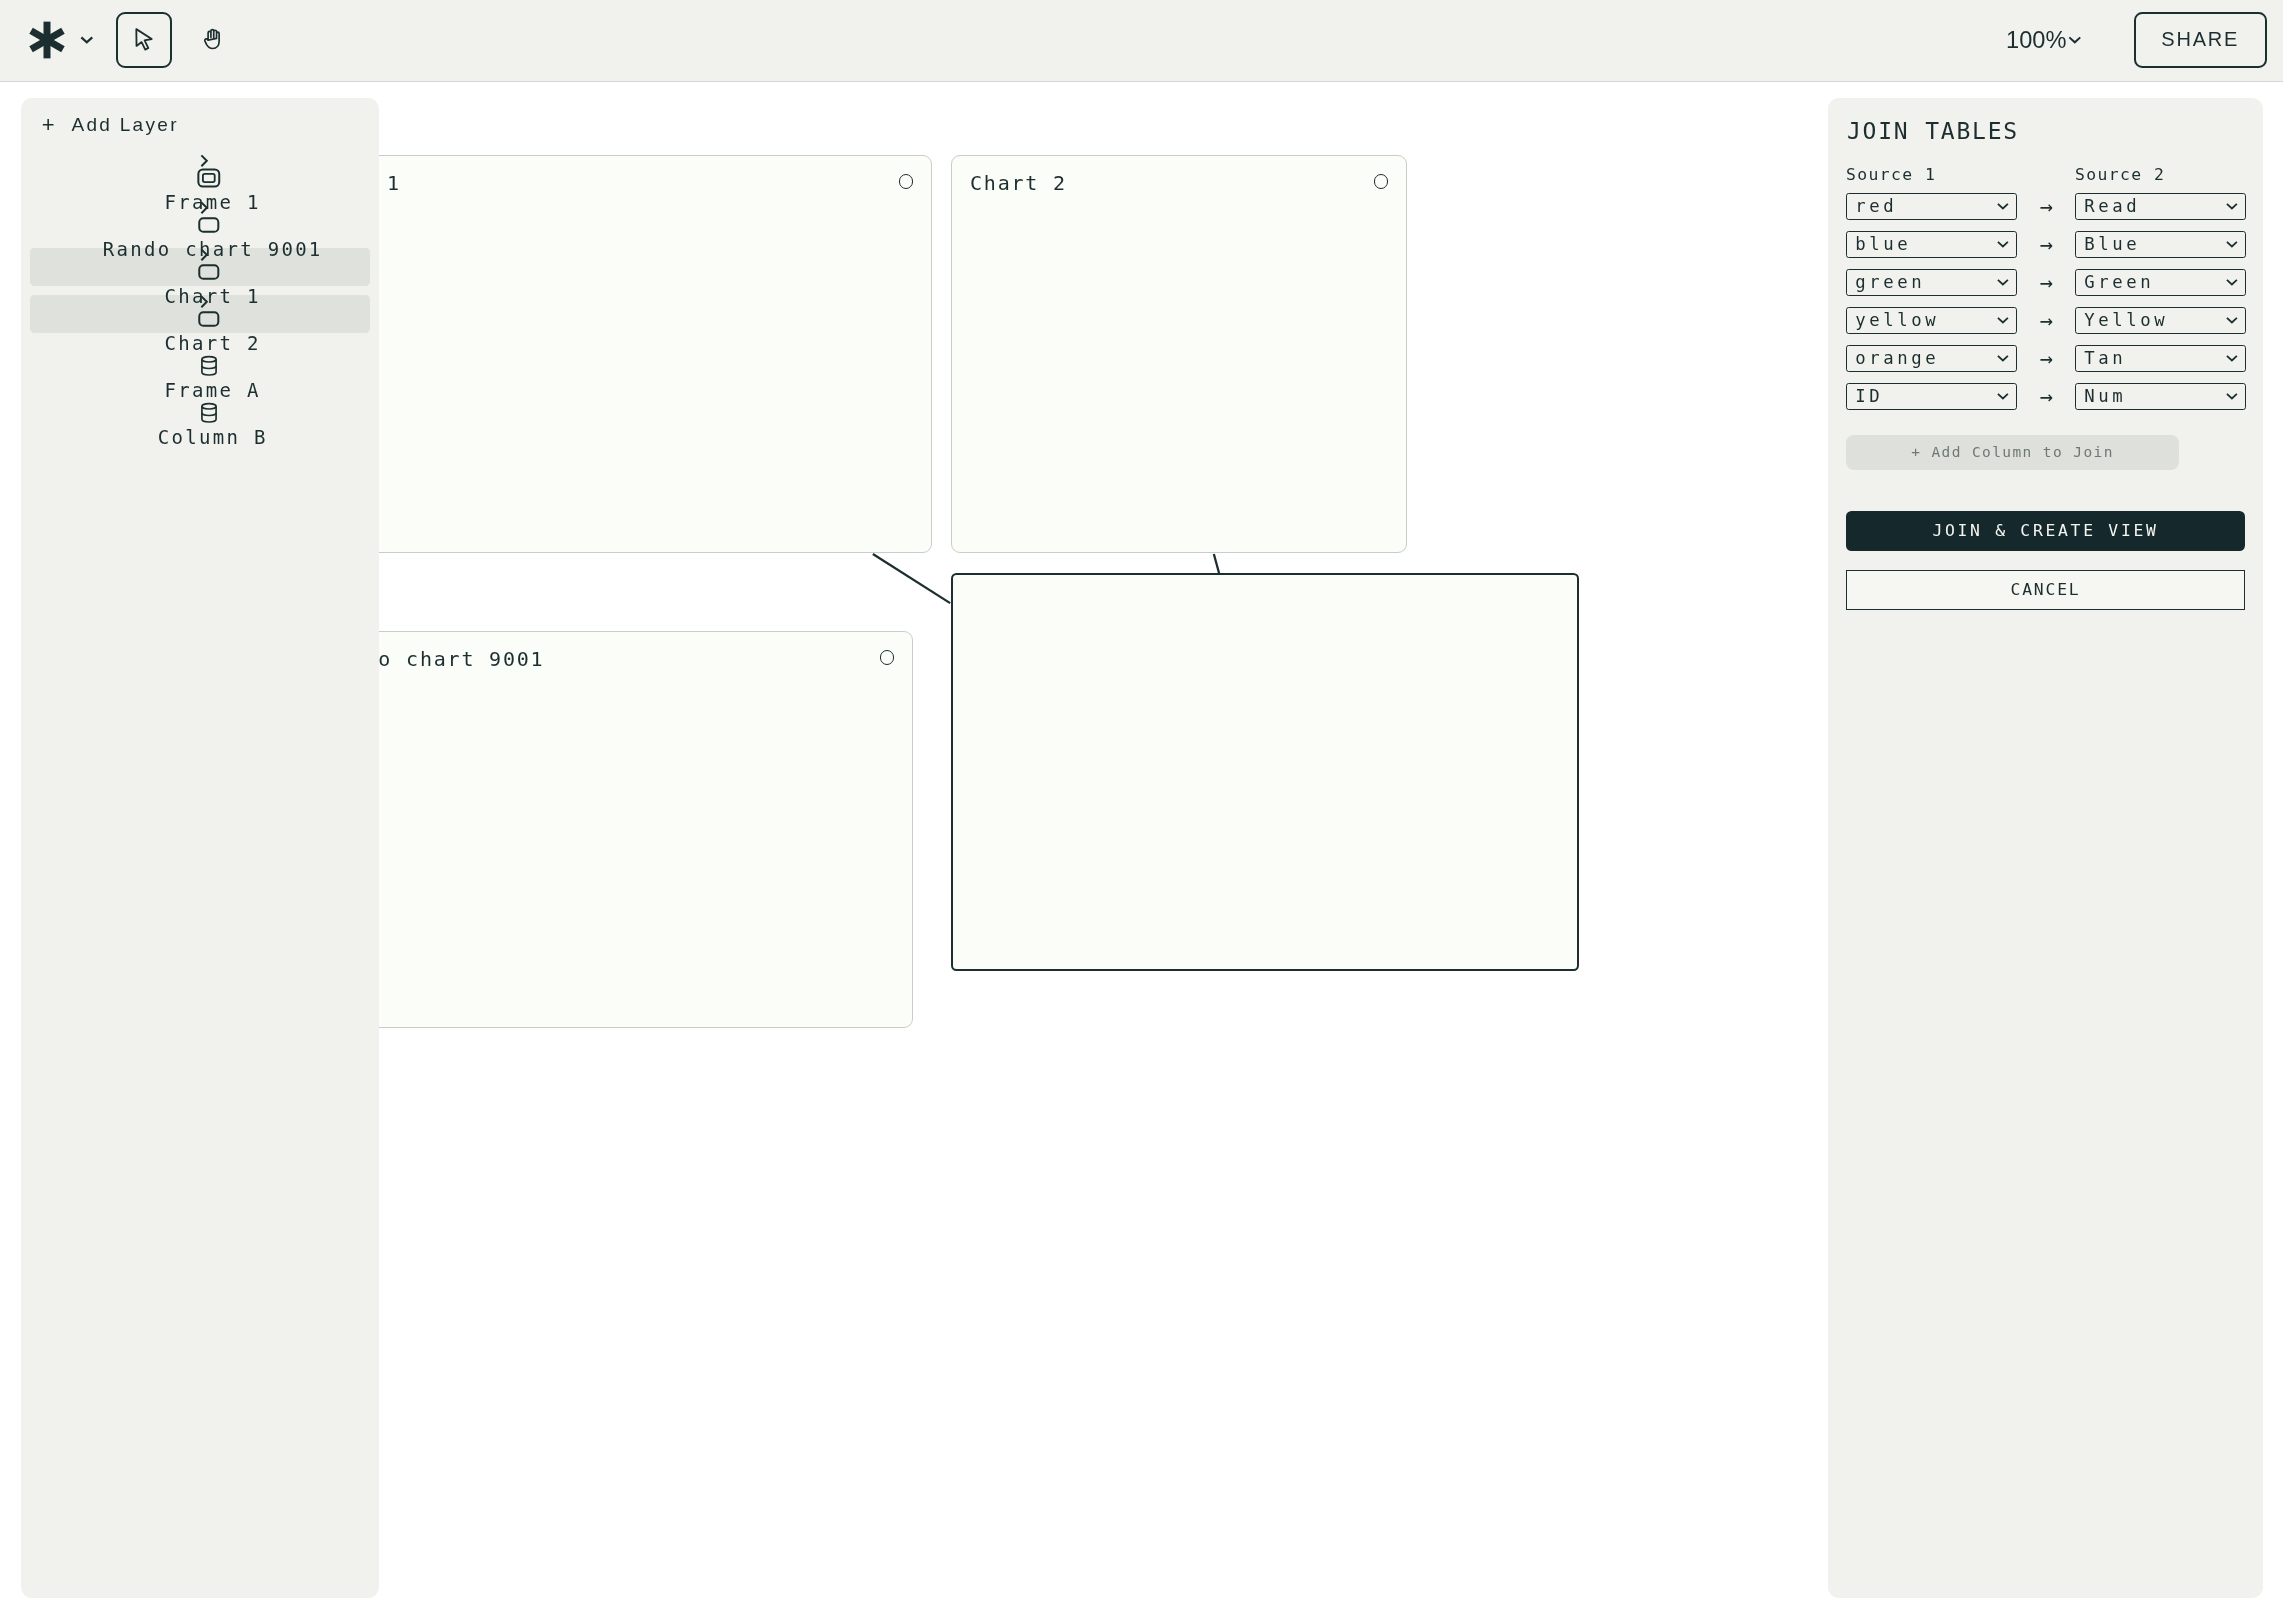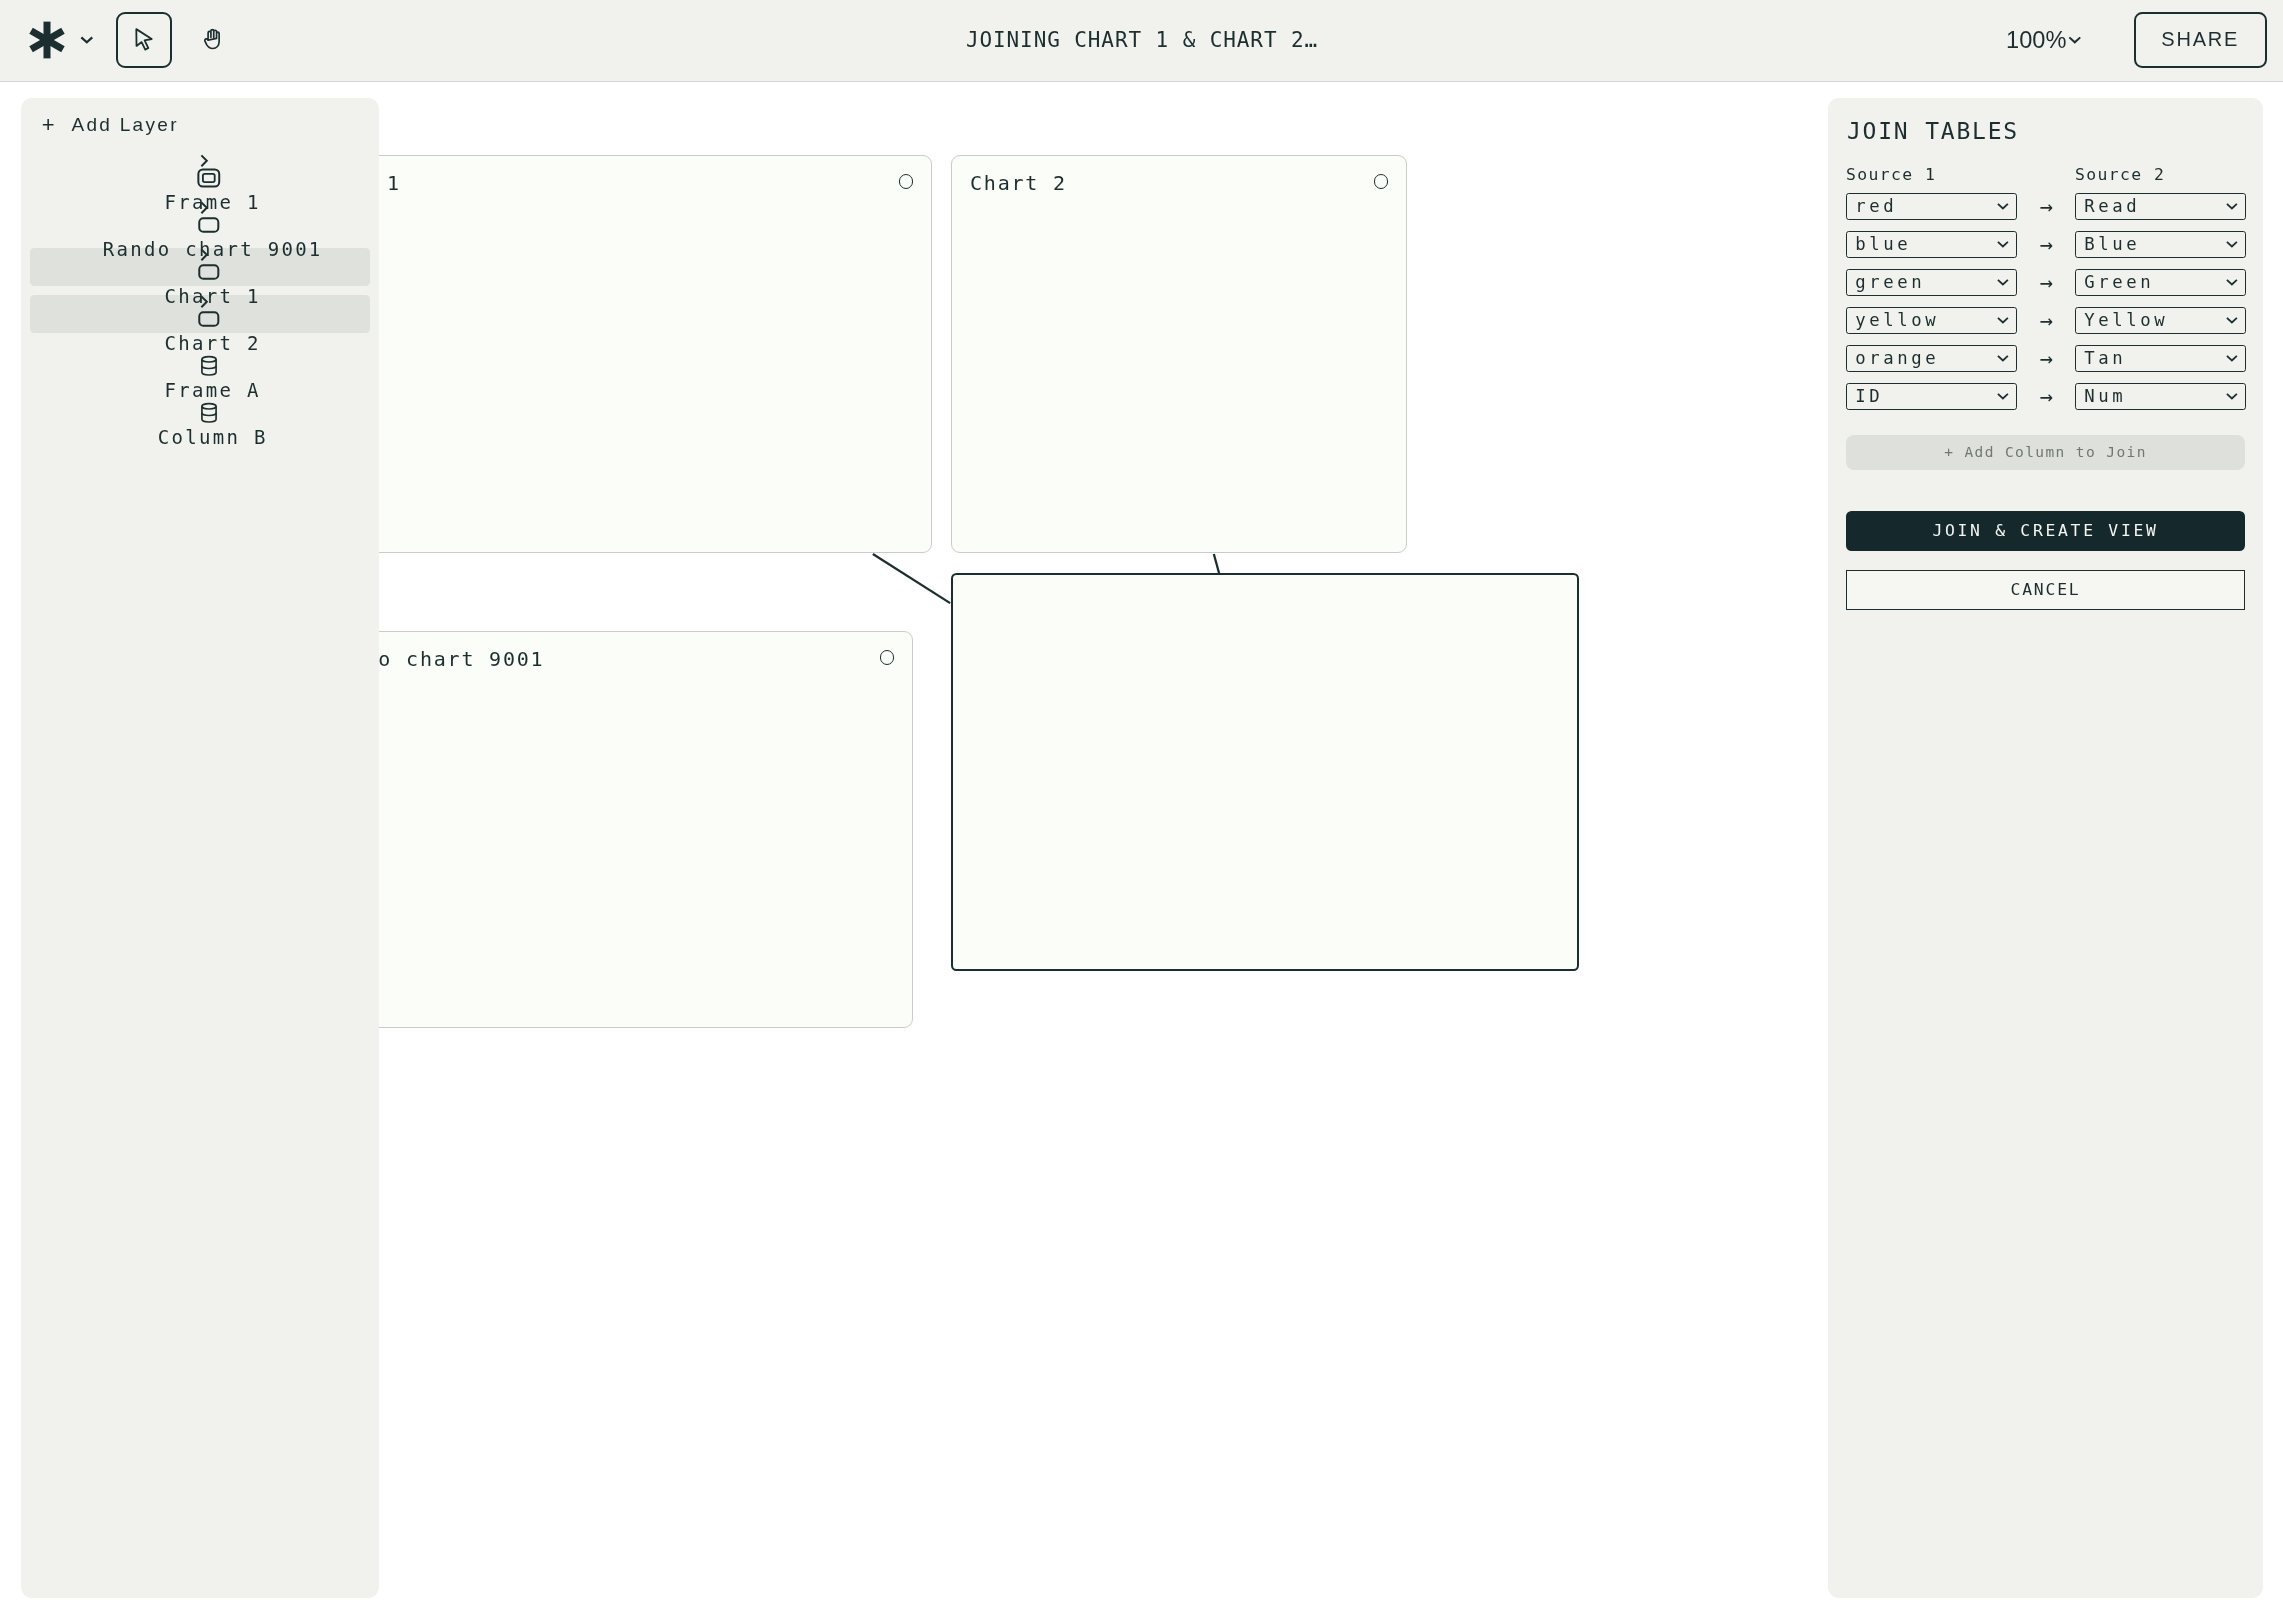--- a/index.html
+++ b/index.html
@@ -108,21 +108,21 @@
   .jsel{
     -webkit-appearance:none;appearance:none;
     width:171px;height:27px;border:1.8px solid var(--ink);border-radius:2.7px;
     background:transparent;color:var(--ink);
     font-family:"DejaVu Sans Mono","Liberation Mono",monospace;
     font-size:17.3px;letter-spacing:3.6px;padding:0 23.6px 0 8.2px;line-height:23.6px;
   }
   .sel-chevron{position:absolute;right:8.2px;top:10px;pointer-events:none;color:var(--ink);display:flex;}
   .map-arrow{width:58px;text-align:center;font-size:22px;flex:0 0 58px;}
   .add-col-btn{
-    width:399px;height:35px;margin-top:13.6px;border:none;border-radius:8px;
+    width:333px;height:35px;margin-top:13.6px;border:none;border-radius:8px;
     background:var(--muted-fill);color:var(--muted);
     font-family:"DejaVu Sans Mono","Liberation Mono",monospace;
     font-size:14.5px;letter-spacing:1.4px;
   }
   .join-btn{
     width:399px;height:40px;margin-top:41px;border:none;border-radius:5.5px;
     background:var(--primary-fill);color:var(--primary-text);
     font-family:"DejaVu Sans Mono","Liberation Mono",monospace;
     font-size:16.4px;letter-spacing:2.7px;
   }
@@ -197,21 +197,20 @@
         <path d="M7.2 11.2 V6 a1.25 1.25 0 0 1 2.5 0 V10
                  M9.7 10 V4.4 a1.25 1.25 0 0 1 2.5 0 V10
                  M12.2 10 V5 a1.25 1.25 0 0 1 2.5 0 V10.6
                  M14.7 11 V6.6 a1.15 1.15 0 0 1 2.3 0 V13.8
                  c0 3.6-2.3 6.2-5.7 6.2 c-2.9 0-4.2-1.3-5.4-3.4
                  L4.4 13.4 c-.5-1 .3-2.1 1.4-1.9 .6.1 1 .5 1.4 1.1z" fill="none" stroke="#1c2e2f" stroke-width="1.5" stroke-linejoin="round" stroke-linecap="round"></path>
       </svg>
     </span>
   </button>
 
-  <div class="page-title">JOINING CHART 1 &amp; CHART 2…</div>
 
   <div class="zoom-control">
     <span>100%</span>
     <span>
       <svg width="13.6" height="8.2" viewBox="0 0 15 9">
           <path d="M1.5 1.5l6 5.5 6-5.5" fill="none" stroke="#1c2e2f" stroke-width="2.2"></path>
         </svg>
     </span>
   </div>
 

